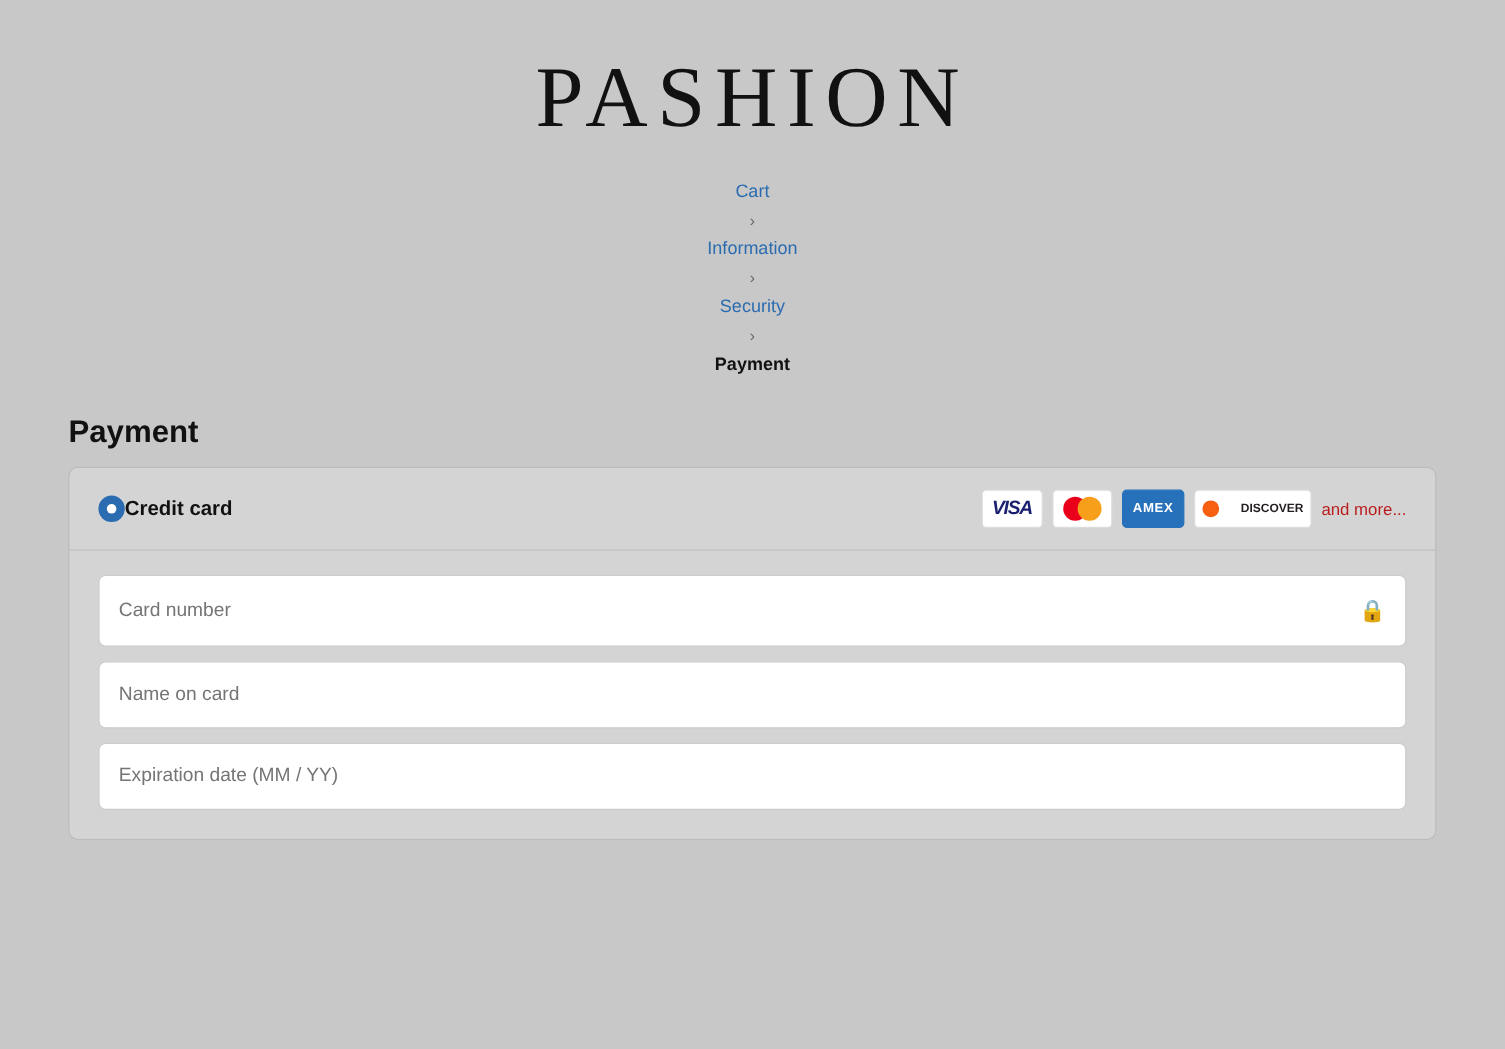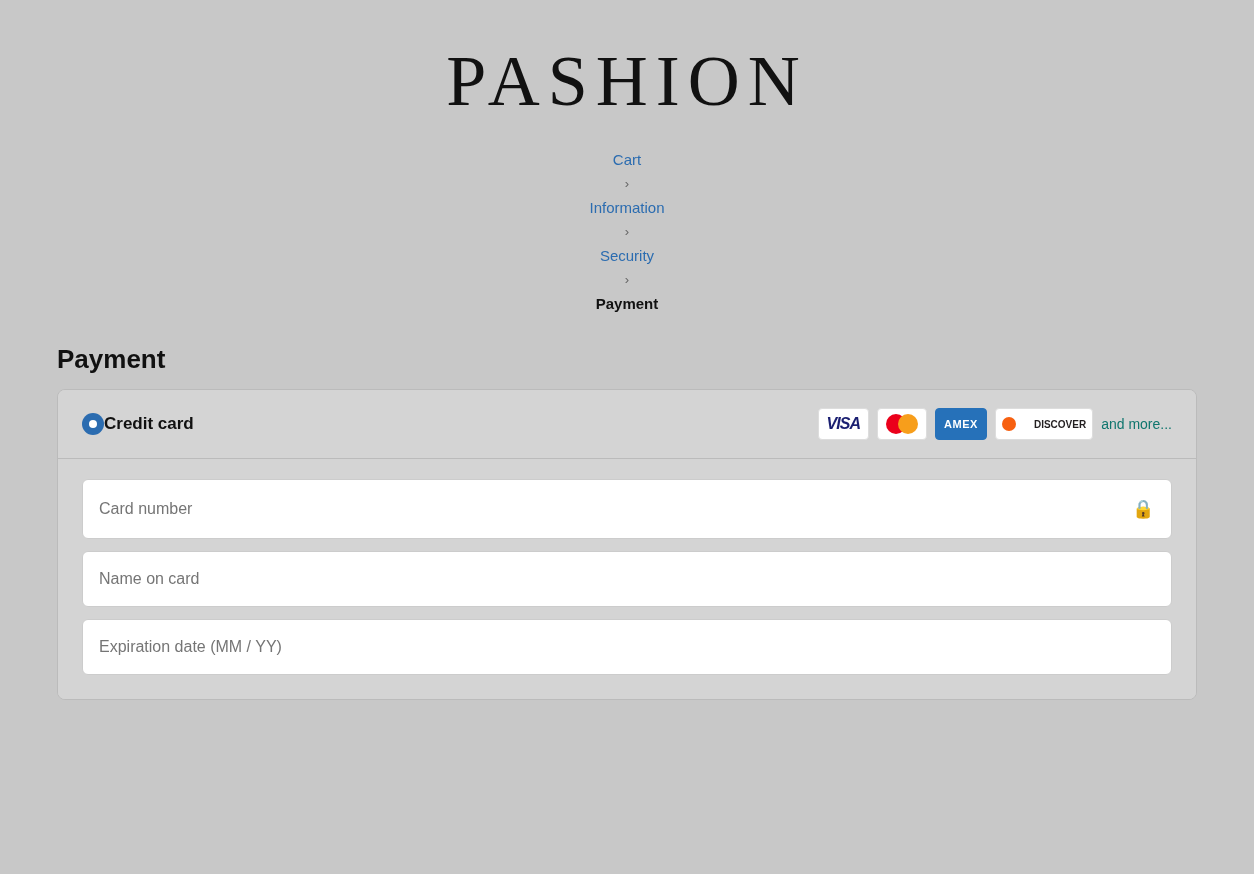--- a/index.html
+++ b/index.html
@@ -211,21 +211,21 @@
 
     [data-name="discover-dot"] {
       width: 14px;
       height: 14px;
       border-radius: 50%;
       background: #f76010;
       flex-shrink: 0;
     }
 
     [data-name="and-more-text"] {
-      color: #0f766e;
+      color: #b91c1c;
       font-size: 14px;
     }
 
     [data-name="card-form"] {
       background: #d4d4d4;
       padding: 20px 24px 24px;
       display: flex;
       flex-direction: column;
       gap: 12px;
     }

